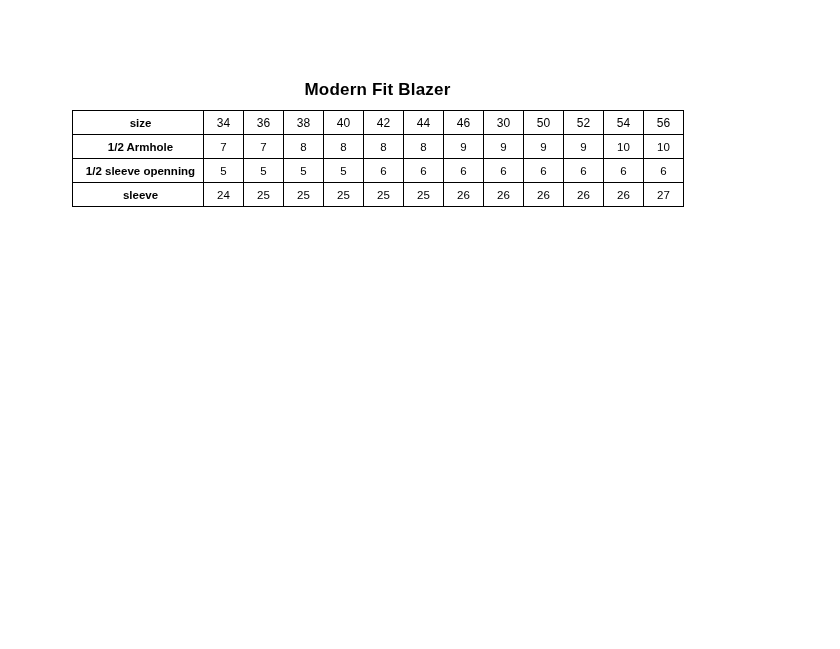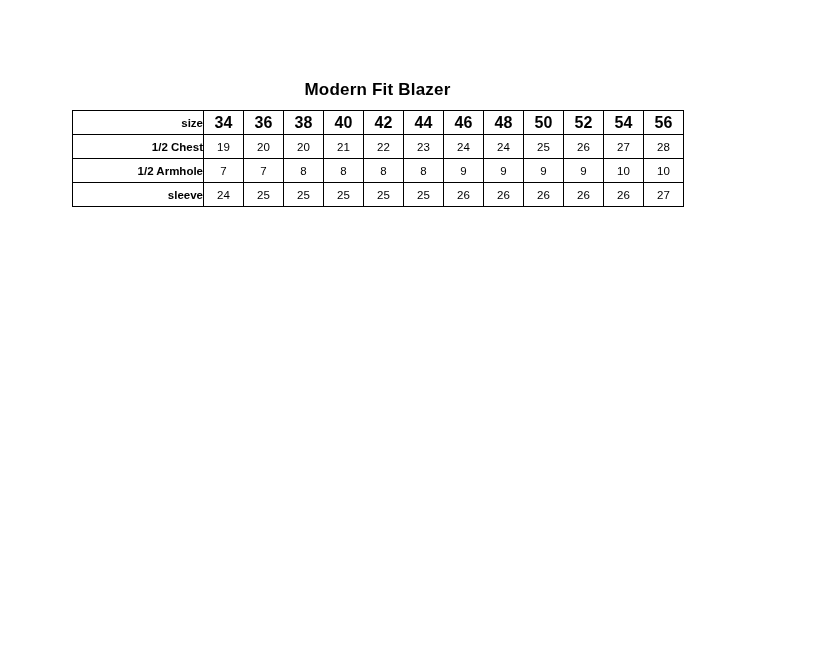--- a/index.html
+++ b/index.html
@@ -48,28 +48,28 @@
     text-align: center;
     vertical-align: middle;
     padding: 0;
     font-weight: normal;
   }
   table.size-chart col.label-col { width: 131px; }
   table.size-chart col.data-col  { width: 40px; }
 
   table.size-chart td.label,
   table.size-chart th.label {
-    text-align: right;
+    text-align: center;
     padding-left: 5px;
     font-weight: bold;
     font-size: 11.5px;
   }
   table.size-chart thead th.size-head {
-    font-weight: bold;
-    font-size: 16px;
+    font-weight: normal;
+    font-size: 12px;
   }
 </style>
 </head>
 <body>
 
 <div class="page">
 
   <div class="title">Modern Fit Blazer</div>
 
   <div class="table-wrap">
@@ -92,57 +92,57 @@
       <thead>
         <tr>
           <th class="label">size</th>
         <th class="size-head">34</th>
             <th class="size-head">36</th>
             <th class="size-head">38</th>
             <th class="size-head">40</th>
             <th class="size-head">42</th>
             <th class="size-head">44</th>
             <th class="size-head">46</th>
-            <th class="size-head">48</th>
+            <th class="size-head">30</th>
             <th class="size-head">50</th>
             <th class="size-head">52</th>
             <th class="size-head">54</th>
             <th class="size-head">56</th>
           </tr>
       </thead>
       <tbody>
-          <tr>
-            <td class="label">1/2 Chest</td>
-            <td>19</td>
-            <td>20</td>
-            <td>20</td>
-            <td>21</td>
-            <td>22</td>
-            <td>23</td>
-            <td>24</td>
-            <td>24</td>
-            <td>25</td>
-            <td>26</td>
-            <td>27</td>
-            <td>28</td>
-          </tr>
           <tr>
             <td class="label">1/2 Armhole</td>
             <td>7</td>
             <td>7</td>
             <td>8</td>
             <td>8</td>
             <td>8</td>
             <td>8</td>
             <td>9</td>
             <td>9</td>
             <td>9</td>
             <td>9</td>
             <td>10</td>
             <td>10</td>
+          </tr>
+          <tr>
+            <td class="label">1/2 sleeve openning</td>
+            <td>5</td>
+            <td>5</td>
+            <td>5</td>
+            <td>5</td>
+            <td>6</td>
+            <td>6</td>
+            <td>6</td>
+            <td>6</td>
+            <td>6</td>
+            <td>6</td>
+            <td>6</td>
+            <td>6</td>
           </tr>
           <tr>
             <td class="label">sleeve</td>
             <td>24</td>
             <td>25</td>
             <td>25</td>
             <td>25</td>
             <td>25</td>
             <td>25</td>
             <td>26</td>

